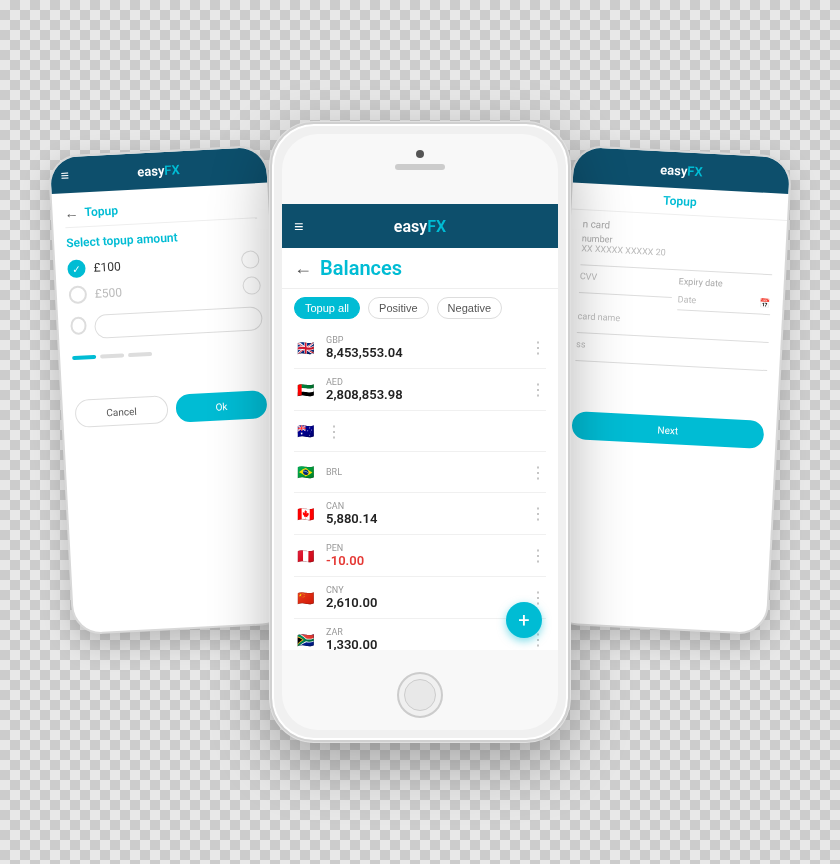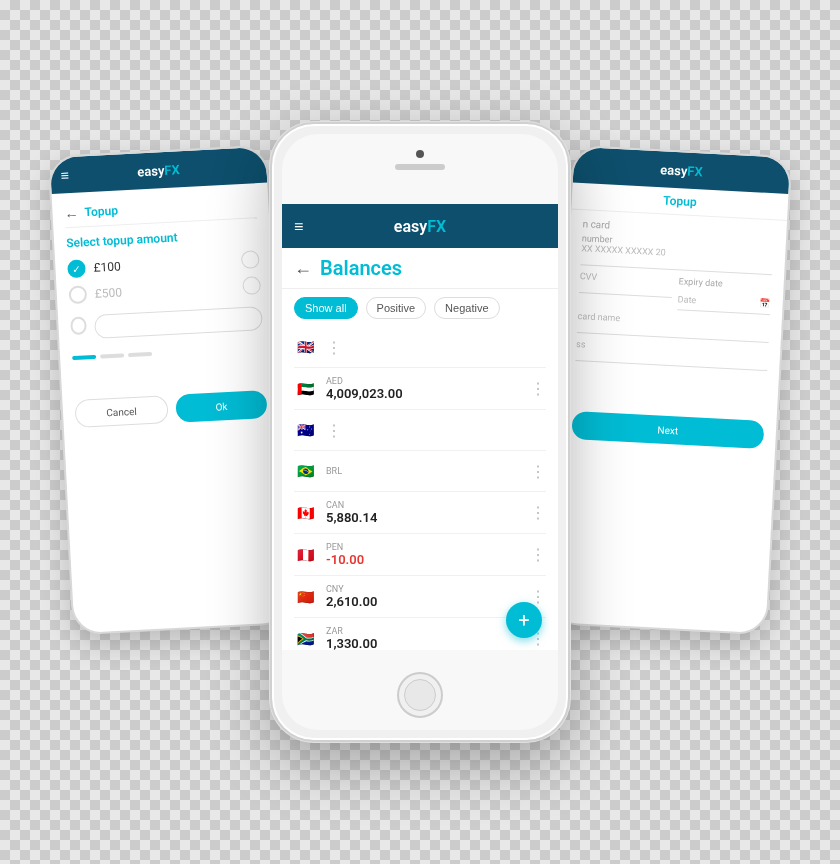--- a/index.html
+++ b/index.html
@@ -519,37 +519,41 @@
             easy<span>FX</span>
           </span>
         </div>
 
         <div class="sub-header">
           <span class="back-arrow">←</span>
           <span class="page-title">Balances</span>
         </div>
 
         <div class="filter-bar">
-          <button class="filter-btn active">Show all</button>
+          <button class="filter-btn active">Topup all</button>
           <button class="filter-btn inactive">Positive</button>
           <button class="filter-btn inactive">Negative</button>
         </div>
 
         <div class="balance-list" style="position:relative;">
 
           <div class="balance-item">
             <div class="flag-icon">🇬🇧</div>
+            <div class="balance-info">
+              <div class="currency-code">GBP</div>
+              <div class="currency-amount">8,453,553.04</div>
+            </div>
             <span class="more-icon">⋮</span>
           </div>
 
           <div class="balance-item">
             <div class="flag-icon">🇦🇪</div>
             <div class="balance-info">
               <div class="currency-code">AED</div>
-              <div class="currency-amount">4,009,023.00</div>
+              <div class="currency-amount">2,808,853.98</div>
             </div>
             <span class="more-icon">⋮</span>
           </div>
 
           <div class="balance-item">
             <div class="flag-icon">🇦🇺</div>
             <span class="more-icon">⋮</span>
           </div>
 
           <div class="balance-item">

